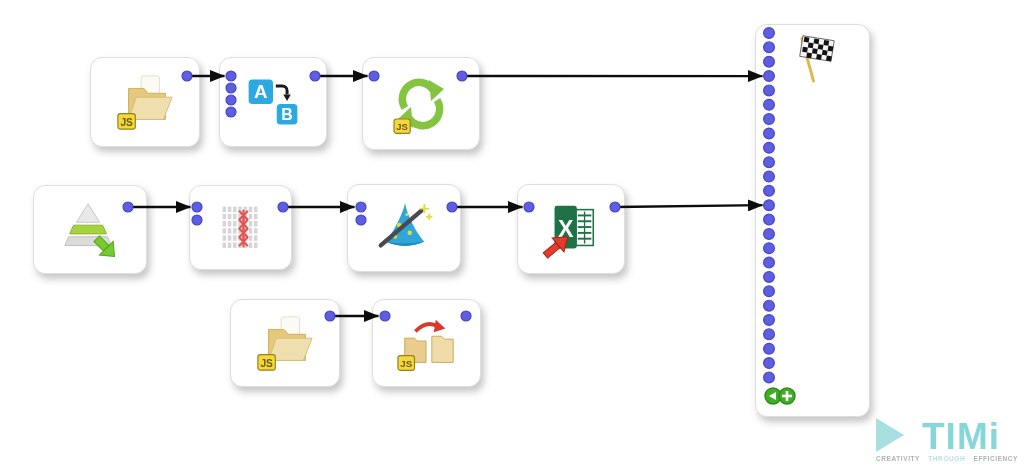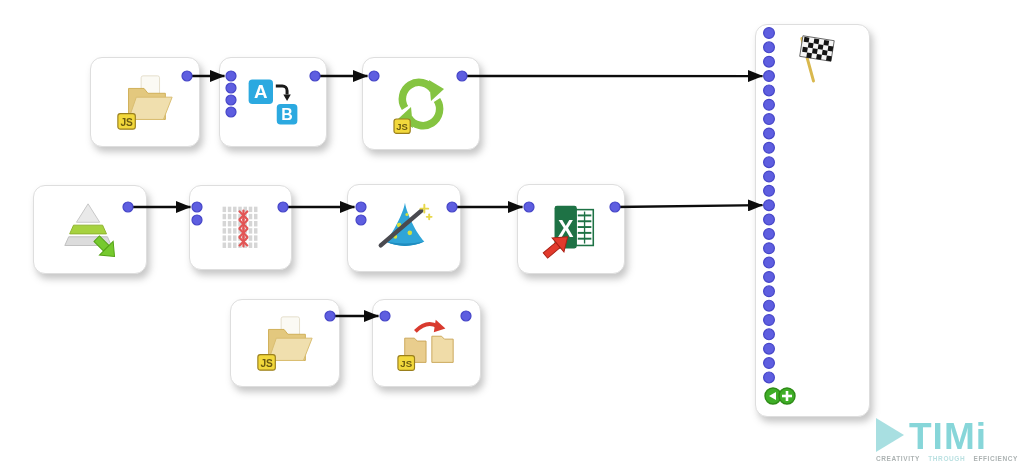--- a/index.html
+++ b/index.html
@@ -7,21 +7,21 @@
          font-family:"Liberation Sans", sans-serif;}
   .node{position:absolute;background:#ffffff;border:1px solid #dedede;border-radius:12px;
         box-shadow:3px 5px 7px rgba(130,130,130,.45);display:flex;align-items:center;justify-content:center;}
   .node svg{display:block;}
   .node.sink{justify-content:flex-start;align-items:flex-start;}
   .sink .flagwrap{position:absolute;left:30px;top:5px;}
   .sink .addbtns{position:absolute;left:7px;bottom:9px;}
   #overlay{position:absolute;left:0;top:0;width:1024px;height:468px;pointer-events:none;z-index:5;}
   #overlay circle,#overlay line{pointer-events:auto;}
   .logo{position:absolute;right:6px;bottom:6px;width:142px;opacity:.8;z-index:2;}
-  .logo-top{display:flex;align-items:flex-end;gap:5px;}
+  .logo-top{display:flex;align-items:flex-end;gap:18px;}
   .brand{font-size:37px;font-weight:bold;color:#6accd0;letter-spacing:1px;line-height:.85;}
   .tagline{display:flex;justify-content:space-between;margin-top:3px;font-size:6.5px;
            letter-spacing:.09em;font-weight:bold;}
   .tg-1,.tg-3{color:#98a0a0;}
   .tg-2{color:#a9d9da;}
 </style>
 </head>
 <body>
 
 <div id="stage">

